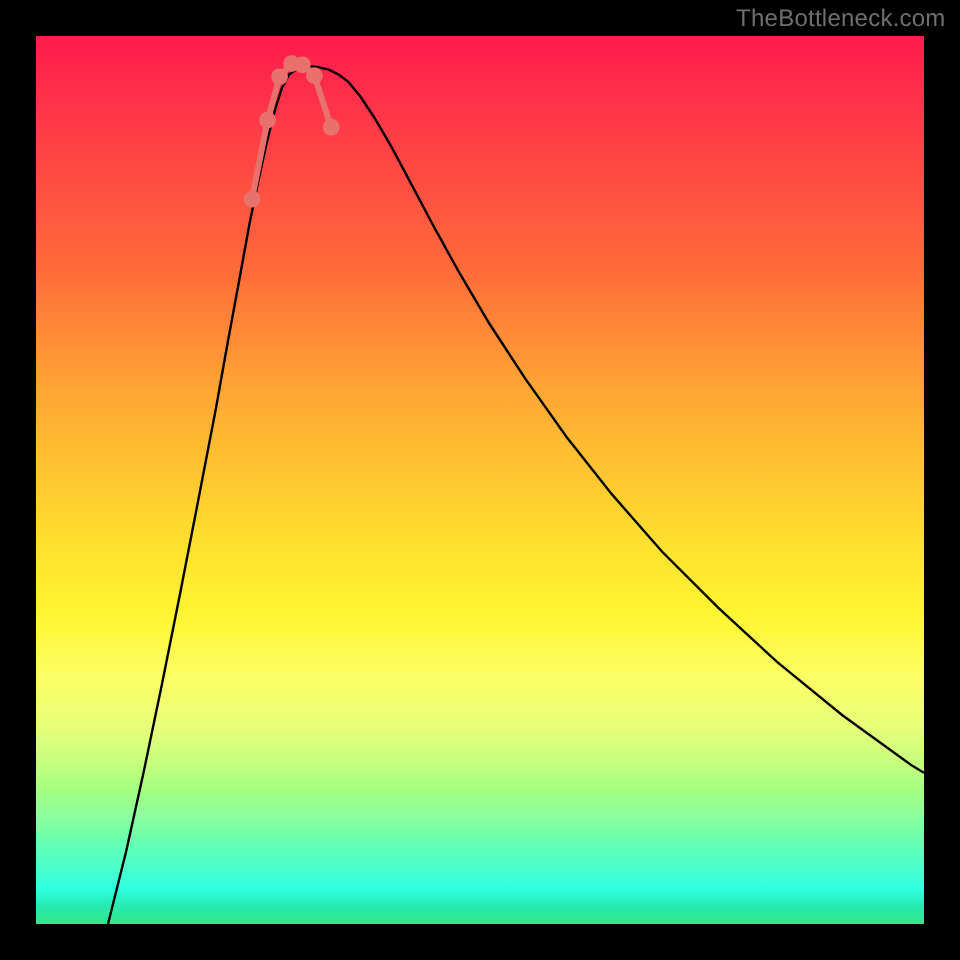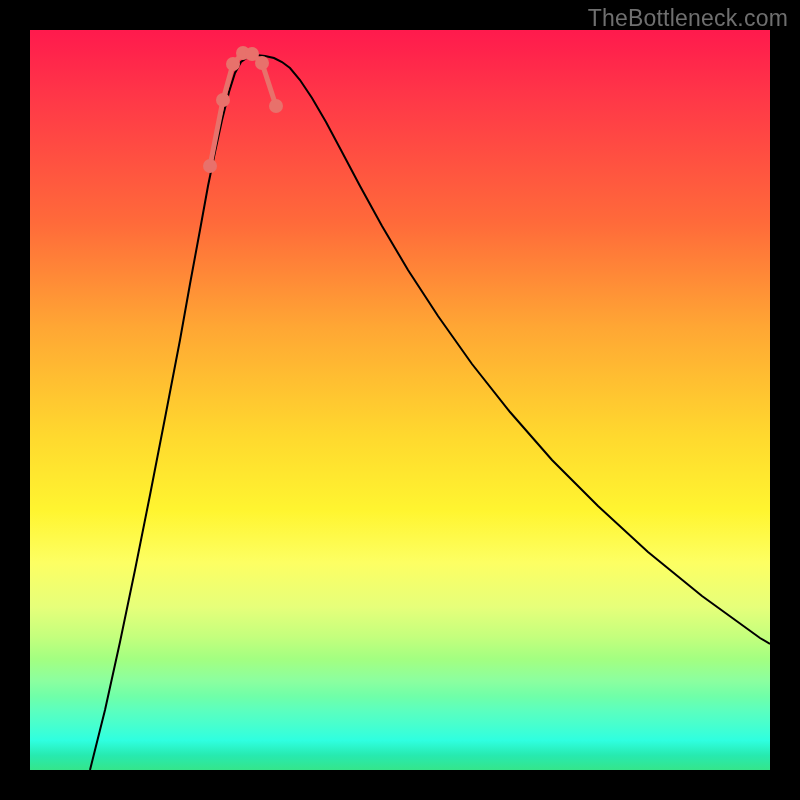--- a/index.html
+++ b/index.html
@@ -51,21 +51,21 @@
     top: 0;
     left: 0;
     width: 740px;
     height: 740px;
   }
   .watermark {
     position: absolute;
     top: 5px;
     right: 12px;
     color: #6f6f6f;
-    font-size: 23px;
+    font-size: 20px;
     letter-spacing: 0.2px;
   }
 </style>
 </head>
 <body>
 
 <div class="frame">
   <div class="plot">
     <svg class="curve-svg" viewBox="0 0 740 740" preserveAspectRatio="none">
       <path id="curve-path" fill="none" stroke="#000" stroke-width="2" d="M60 740 L75 680 L90 612 L105 540 L120 465 L135 388 L150 310 L160 254 L170 200 L178 156 L185 122 L192 90 L199 62 L205 43 L211 32 L218 27 L226 25 L235 26 L244 28 L252 32 L260 38 L270 50 L282 68 L296 92 L312 122 L330 156 L352 196 L378 240 L408 286 L442 334 L480 382 L522 430 L568 476 L618 522 L672 566 L730 608 L740 614"></path>

